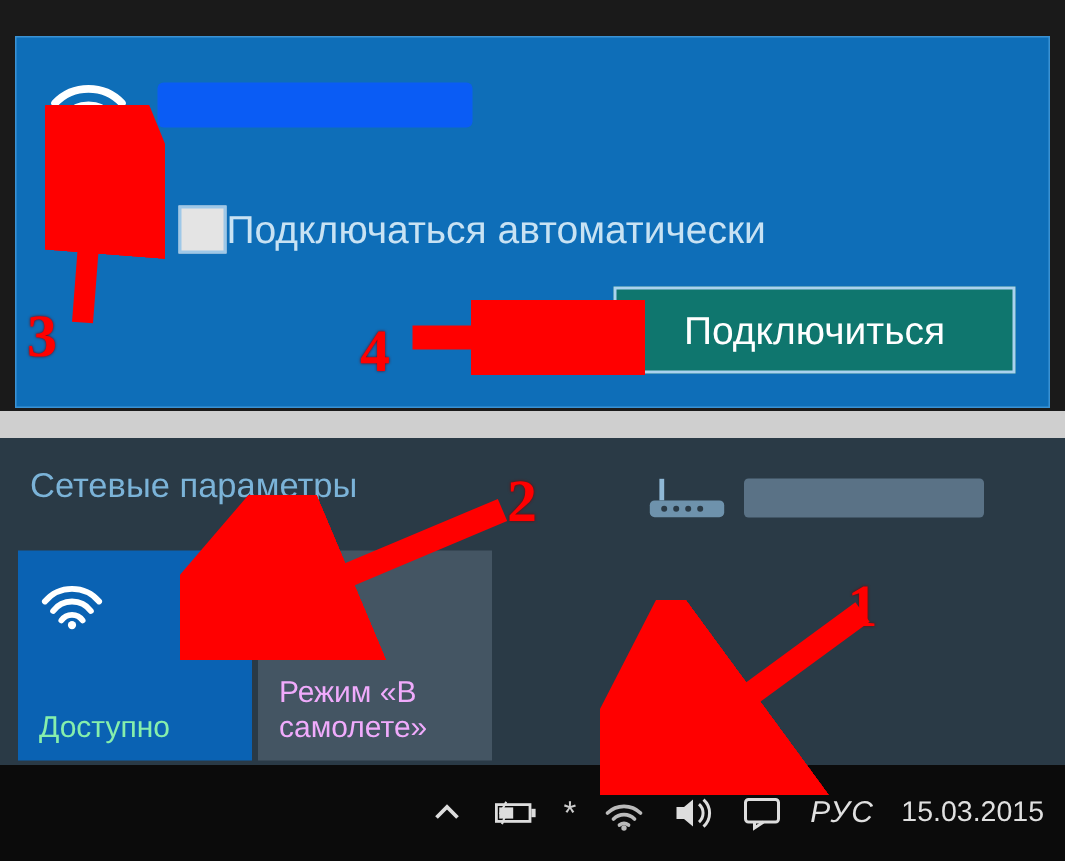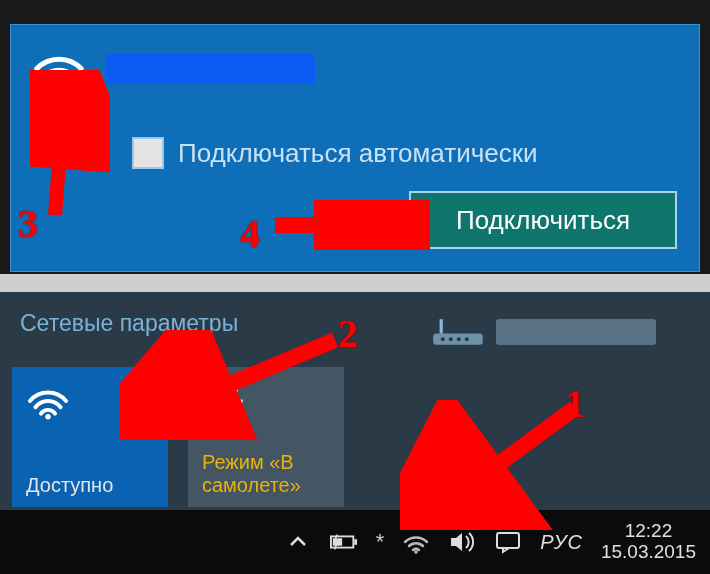--- a/index.html
+++ b/index.html
@@ -27,24 +27,23 @@
     gap: 18px;
   }
   .wifi-big svg { width: 56px; height: 48px; }
   .redact {
     width: 210px; height: 30px;
     background: #0a5cf5;
     border-radius: 4px;
   }
   .auto-row {
     position: absolute;
-    left: 121px; top: 112px;
-    display: flex;
-    align-items: center;
-    gap: 14px;
+    left: 108px; top: 112px;
+    display: flex;
+    align-items: center;
   }
   .chk {
     width: 32px; height: 32px;
     border: 2px solid #9ec8e8;
     background: #e4e4e4;
   }
   .auto-label {
     font-size: 26px;
     color: #c8e2f3;
   }
@@ -96,22 +95,22 @@
   }
   .tile {
     position: absolute;
     top: 75px;
     width: 156px; height: 140px;
     padding: 14px 14px 10px 14px;
     display: flex;
     flex-direction: column;
     justify-content: space-between;
   }
-  .tile-wifi { left: 12px; background: #0a62b3; color: #e5e5e5; }
-  .tile-air  { left: 188px; background: #445563; color: #eab308; }
+  .tile-wifi { left: 12px; background: #0a62b3; color: #86efac; }
+  .tile-air  { left: 172px; background: #445563; color: #f0abfc; }
   .tile svg { width: 44px; height: 40px; }
   .tile-label { font-size: 20px; line-height: 1.15; }
   
   .taskbar {
     position: absolute;
     left: 0; bottom: 0;
     width: 710px; height: 64px;
     background: #0b0b0b;
     display: flex;
     align-items: center;
@@ -233,21 +232,20 @@
       </svg>
   </span>
   <span class="tray-ico">
     <svg viewBox="0 0 26 24">
         <rect x="2" y="3" width="22" height="15" rx="2" fill="none" stroke="#ddd" stroke-width="2"></rect>
         <path d="M8 18 L8 22 L14 18" fill="none" stroke="#ddd" stroke-width="2"></path>
       </svg>
   </span>
   <span class="lang">РУС</span>
   <span class="clock-block">
-    <div>12:22</div>
     <div>15.03.2015</div>
   </span>
 </div>
 
 <span class="num" style="left:18px; top:200px;">3</span>
 <span class="num" style="left:240px; top:210px;">4</span>
 <span class="num" style="left:338px; top:310px;">2</span>
 <span class="num" style="left:565px; top:380px;">1</span>
 
 <svg class="arrow" style="left:30px; top:70px; width:80px; height:155px;">

